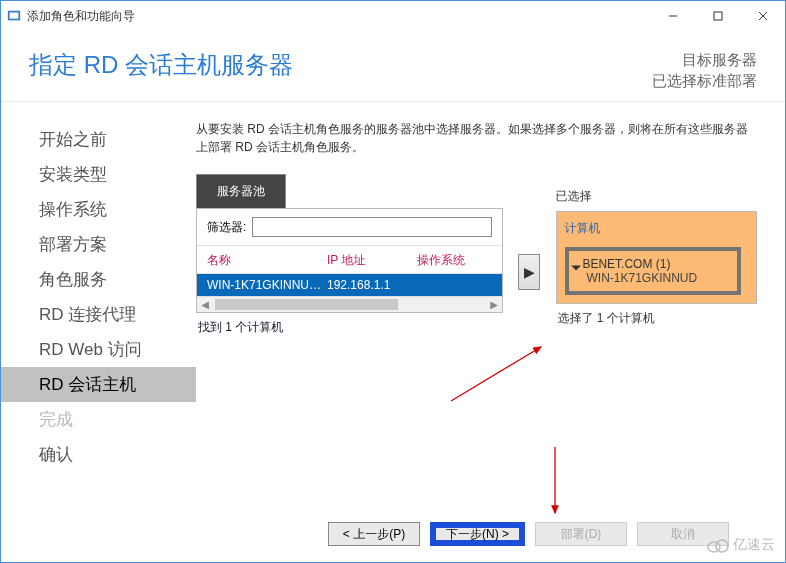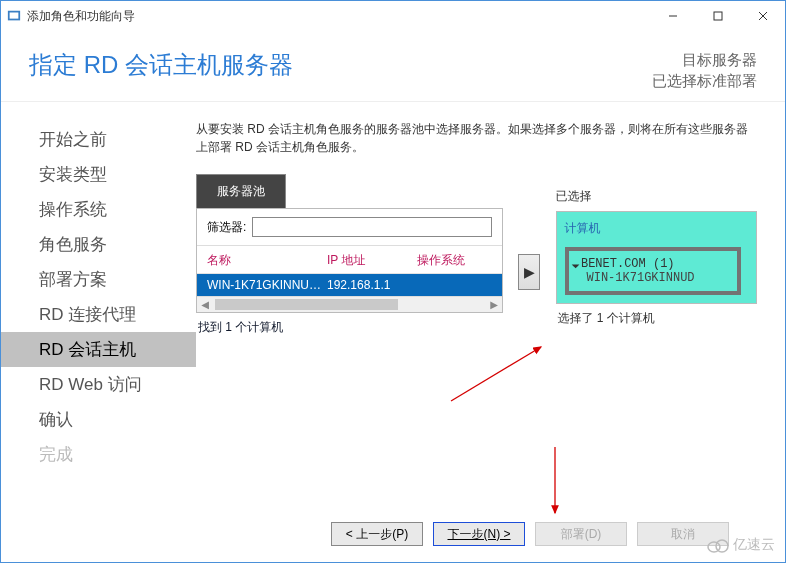--- a/index.html
+++ b/index.html
@@ -93,24 +93,23 @@
     background: linear-gradient(#eee,#ddd);
     display:flex; align-items:center; justify-content:center;
     font-size:14px; color:#333;
     margin-top:40px;
   }
   .right-sel { width: 210px; display:flex; flex-direction:column; }
   .sel-label { font-size:12px; color:#333; margin-bottom:6px; height:31px; display:flex; align-items:flex-end; }
   .sel-box {
     border:1px solid #bbb;
     flex:1;
-    background:#5eead4;
+    background:#fdba74;
     position:relative;
     padding:8px;
-    font-family:Liberation Mono, monospace;
   }
   .sel-head { color:#2765b0; font-size:12px; margin-bottom:10px; }
   .sel-group {
     border:4px solid #737373;
     padding:6px 4px;
     width: 176px;
   }
   .sel-group .g-title { font-size:12px; color:#333; }
   .sel-group .g-title::before { content:"◢ "; font-size:9px; transform:rotate(45deg); display:inline-block; margin-right:3px;}
   .sel-group .g-item { font-size:12px; color:#444; padding-left:14px; }
@@ -123,21 +122,21 @@
   }
   .btn {
     min-width:92px;
     height:24px;
     border:1px solid #888;
     background:#e9e9e9;
     font-size:12px;
     display:flex; align-items:center; justify-content:center;
     padding:0 10px;
   }
-  .btn.primary { border:1px solid #1d4ed8;text-decoration:underline; }
+  .btn.primary { border:6px solid #1d4ed8; }
   .btn.disabled { color:#aaa; border-color:#ccc; }
   .watermark {
     position:absolute; right:10px; bottom:8px;
     font-size:14px; color:#bbb; display:flex; align-items:center; gap:4px;
     pointer-events:none;
   }
   .red-arrow { position:absolute; pointer-events:none; }
   .scrollbar-h { height:16px; background:#f0f0f0; border-top:1px solid #ddd; display:flex; }
   .scrollbar-h .thumb { width:60%; background:#c9c9c9; margin:2px; }
   .scrollbar-h .arr { width:16px; display:flex;align-items:center;justify-content:center;color:#888;font-size:10px;}
@@ -180,27 +179,27 @@
         <div>目标服务器</div>
         <div>已选择标准部署</div>
       </div>
     </div>
 
     <div class="body-area">
       <div class="sidebar">
         <div class="sidebar-item">开始之前</div>
         <div class="sidebar-item">安装类型</div>
         <div class="sidebar-item">操作系统</div>
+        <div class="sidebar-item">部署方案</div>
         <div class="sidebar-item">角色服务</div>
-        <div class="sidebar-item">部署方案</div>
         <div class="sidebar-item">RD 连接代理</div>
+        <div class="sidebar-item">RD Web 访问</div>
         <div class="sidebar-item active">RD 会话主机</div>
-        <div class="sidebar-item">RD Web 访问</div>
+        <div class="sidebar-item disabled">完成</div>
         <div class="sidebar-item">确认</div>
-        <div class="sidebar-item disabled">完成</div>
       </div>
 
       <div class="main">
         <div class="instruction">从要安装 RD 会话主机角色服务的服务器池中选择服务器。如果选择多个服务器，则将在所有这些服务器上部署 RD 会话主机角色服务。</div>
 
         <div class="pool-area">
 
           <div class="left-pool">
             <div class="tab-strip">
               <div class="tab">服务器池</div>

